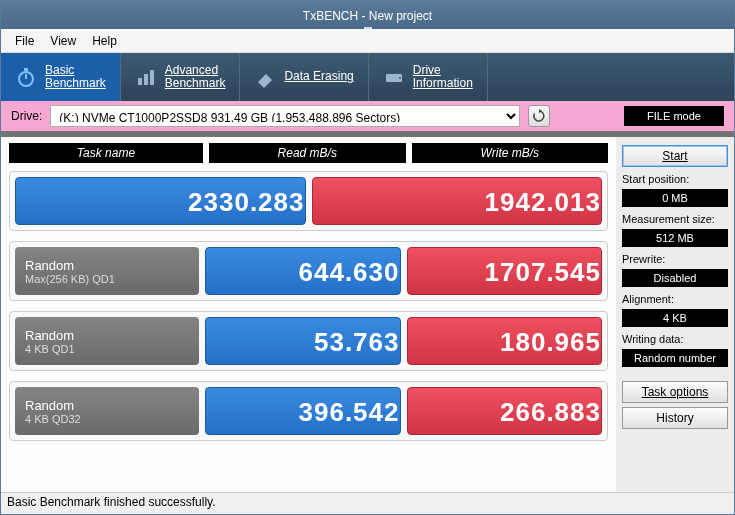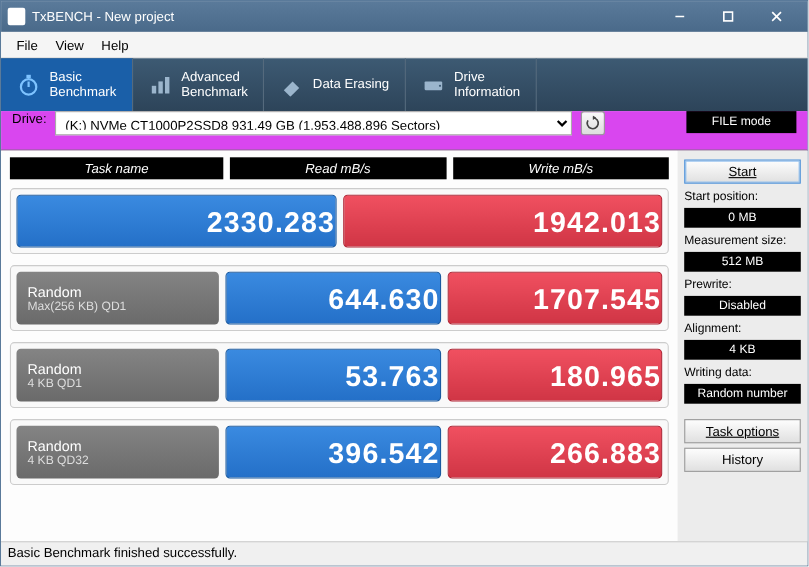--- a/index.html
+++ b/index.html
@@ -1,29 +1,29 @@
 <!DOCTYPE html>
 <html><head>
 <meta charset="utf-8">
 <style>
 * { box-sizing: border-box; margin: 0; padding: 0; font-family: "Segoe UI", Tahoma, sans-serif; }
 body { background: #e8e8e8; width: 735px; height: 515px; overflow: hidden; }
 .window { width: 735px; height: 515px; background: #f0f0f0; border: 1px solid #5a7a9a; display: flex; flex-direction: column; }
-.titlebar { background: linear-gradient(#5a7a9a,#4a6a8a); color: #fff; height: 28px; display: flex; align-items: center; padding: 8px 6px; font-size: 12px; }
+.titlebar { background: linear-gradient(#5a7a9a,#4a6a8a); color: #fff; height: 28px; display: flex; align-items: center; padding: 8px 6px; font-size: 12px; flex-direction: column; }
 .titlebar .icon { width: 16px; height: 16px; background: #fff; border-radius: 2px; margin-right: 6px; }
 .titlebar .title { flex: 1; }
 .titlebar .winbtn { width: 44px; height: 28px; display: flex; align-items: center; justify-content: center; cursor: pointer; }
 .menubar { background: #f5f5f5; height: 24px; display: flex; align-items: center; padding: 0 6px; font-size: 12px; border-bottom: 1px solid #ddd; }
 .menubar span { padding: 2px 8px; cursor: pointer; }
 .mainbar { background: linear-gradient(#3d5a73,#2d4459); height: 48px; display: flex; align-items: stretch; padding: 0; }
 .mainbar .tab { display: flex; align-items: center; color: #fff; font-size: 12px; padding: 0 14px; border-right: 1px solid #556a7d; cursor: pointer; gap: 8px; }
 .mainbar .tab.active { background: #1a5fa8; }
 .mainbar .tab .ticon { width: 22px; height: 22px; display: flex; align-items: center; justify-content: center; }
-.mainbar .tab .tlabel { line-height: 1.1; }
-.drivebar { background: #d946ef; height: 36px; display: flex; padding: 0 10px; font-size: 12px; gap: 8px; border-bottom: 1px solid #737373; }
+.mainbar .tab .tlabel { line-height: 1.1; text-decoration: underline; }
+.drivebar { background: #f9a8d4; height: 36px; display: flex; align-items: center; padding: 0 10px; font-size: 12px; gap: 8px; border-bottom: 6px solid #737373; }
 .drivebar select { flex: 0 0 470px; height: 22px; font-size: 12px; border: 1px solid #aaa; padding: 4px 4px; background: #fff; }
 .drivebar .refresh { width: 22px; height: 22px; border: 1px solid #999; border-radius: 3px; display: flex; align-items: center; justify-content: center; cursor: pointer; background: linear-gradient(#f9f9f9,#ddd); }
 .drivebar .filemode { flex: 0 0 100px; height: 20px; background: #000; color: #fff; font-size: 11px; text-align: center; line-height: 20px; cursor: pointer; margin-left: auto; }
 .content { flex: 1; display: flex; background: #fff; }
 .left { flex: 1; padding: 6px 8px 0 8px; background: #fdfdfd; }
 .headerrow { display: flex; gap: 6px; margin-bottom: 8px; }
 .headerrow .hcell { flex: 1; background: #000; color: #fff; font-size: 12px; font-style: italic; text-align: center; padding: 3px 0; }
 .headerrow .hcell:first-child { flex: 0 0 194px; }
 .taskrow { display: flex; gap: 6px; margin-bottom: 10px; border: 1px solid #ccc; border-radius: 4px; padding: 5px; background: #f9f9f9; }
 .taskrow .taskname { flex: 0 0 184px; background: linear-gradient(#848484,#6a6a6a); border-radius: 4px; color: #fff; font-size: 12px; padding: 8px 10px; display: flex; flex-direction: column; justify-content: center; }

